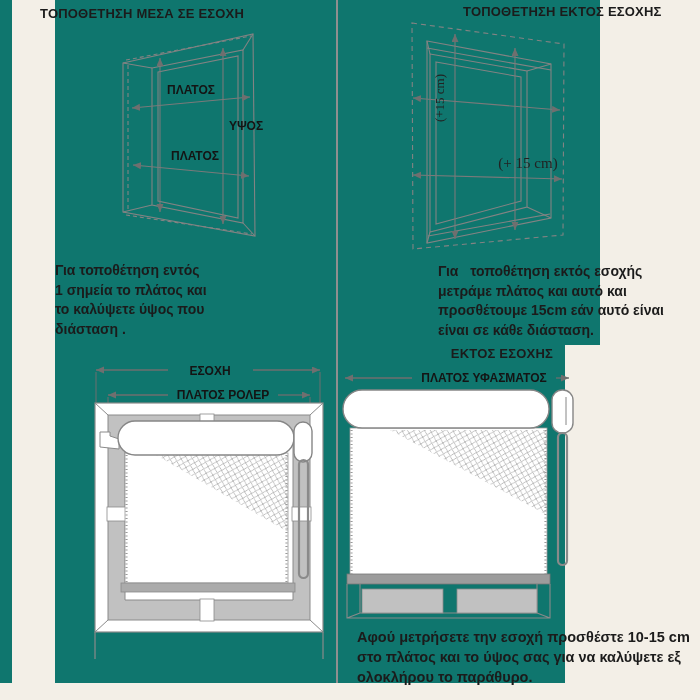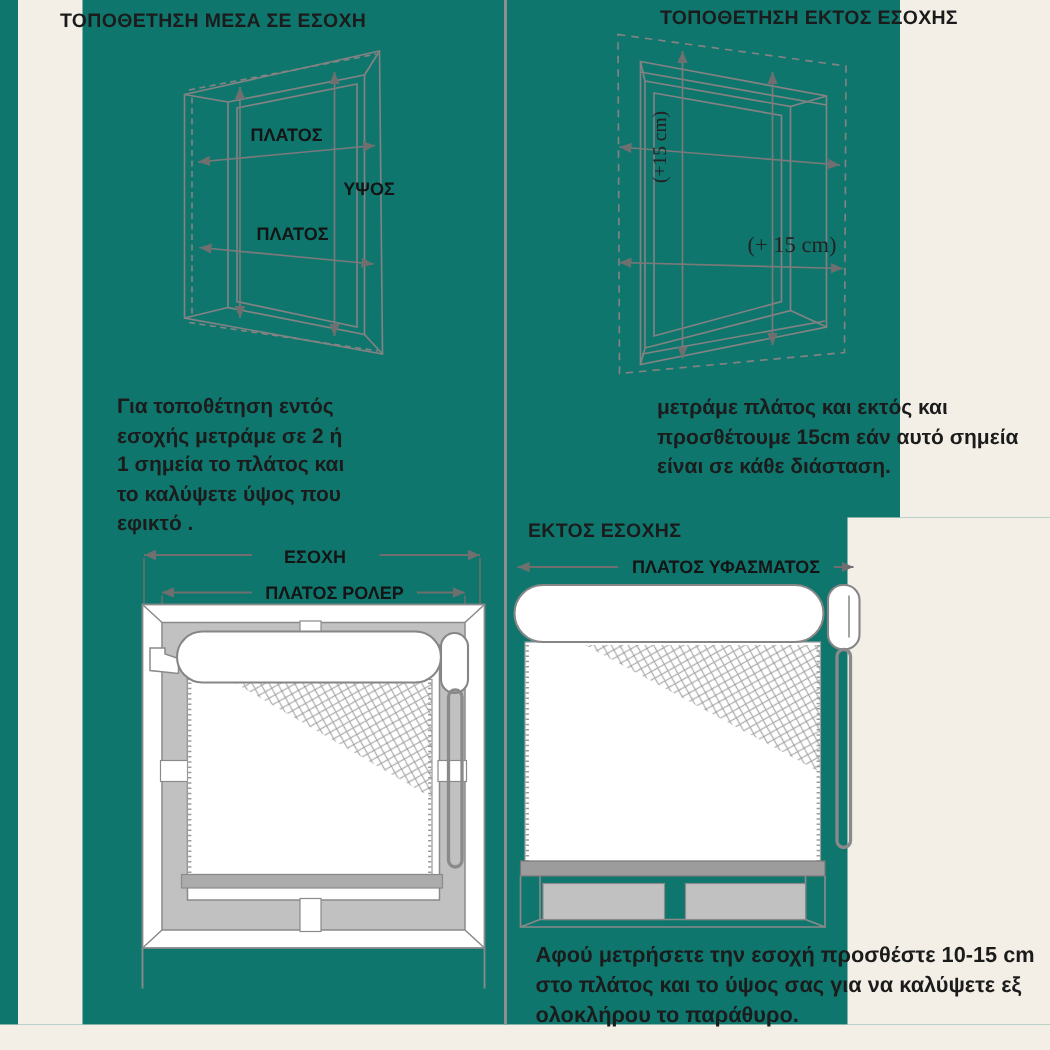--- a/index.html
+++ b/index.html
@@ -49,29 +49,28 @@
       <line x1="65" y1="30" x2="65" y2="184" marker-start="url(#m1)" marker-end="url(#m1)"></line>
       <line x1="128" y1="20" x2="128" y2="196" marker-start="url(#m1)" marker-end="url(#m1)"></line>
       <line x1="37" y1="80" x2="155" y2="69" marker-start="url(#m1)" marker-end="url(#m1)"></line>
       <line x1="38" y1="137" x2="154" y2="148" marker-start="url(#m1)" marker-end="url(#m1)"></line>
     </g>
     <text class="dim" x="96" y="66" text-anchor="middle">ΠΛΑΤΟΣ</text>
     <text class="dim" x="100" y="132" text-anchor="middle">ΠΛΑΤΟΣ</text>
     <text class="dim" x="151" y="102" text-anchor="middle">ΥΨΟΣ</text>
   </svg>
 
-  <div class="abs caption" style="left:55px;top:261px;width:200px;padding-left:23px;">
+  <div class="abs caption" style="left:55px;top:261px;width:200px;">
     <div class="cap-line">Για τοποθέτηση εντός</div>
-    <div class="cap-line">εσοχής μετράμε σε 2 ή</div>
     <div class="cap-line">1 σημεία το πλάτος και</div>
     <div class="cap-line">το καλύψετε ύψος που</div>
-    <div class="cap-line">εφικτό .</div>
+    <div class="cap-line">διάσταση .</div>
   </div>
 
-  <div class="abs title" style="left:440px;top:4px;">ΤΟΠΟΘΕΤΗΣΗ ΕΚΤΟΣ ΕΣΟΧΗΣ</div>
+  <div class="abs title" style="left:463px;top:4px;">ΤΟΠΟΘΕΤΗΣΗ ΕΚΤΟΣ ΕΣΟΧΗΣ</div>
 
   <svg style="left:400px;top:18px;" width="180" height="245" viewBox="0 0 180 245">
     <defs>
       <marker id="m2" markerWidth="10" markerHeight="8" refX="8" refY="3.5" orient="auto-start-reverse" markerUnits="userSpaceOnUse">
         <path d="M0,0 L8,3.5 L0,7 Z" fill="#6f6f6f"></path>
       </marker>
     </defs>
     <g stroke="#838383" stroke-width="1.1" fill="none">
       <path d="M12,5 L164,26 L163,217 L13,231 Z" stroke-dasharray="5 4"></path>
       <path d="M27,23 L151,46 L151,200 L27,225 Z"></path>
@@ -85,22 +84,23 @@
       <line x1="55" y1="16" x2="55" y2="221" marker-start="url(#m2)" marker-end="url(#m2)"></line>
       <line x1="115" y1="30" x2="115" y2="212" marker-start="url(#m2)" marker-end="url(#m2)"></line>
       <line x1="13" y1="80" x2="160" y2="92" marker-start="url(#m2)" marker-end="url(#m2)"></line>
       <line x1="13" y1="157" x2="162" y2="161" marker-start="url(#m2)" marker-end="url(#m2)"></line>
     </g>
     <text class="dimserif" font-size="13" x="44" y="80" text-anchor="middle" transform="rotate(-90 44 80)">(+15 cm)</text>
     <text class="dimserif" font-size="15" x="128" y="150" text-anchor="middle">(+ 15 cm)</text>
   </svg>
 
   <div class="abs caption" style="left:438px;top:262px;width:230px;font-size:14px;">
-    <div class="cap-line">μετράμε πλάτος και εκτός και</div>
-    <div class="cap-line">προσθέτουμε 15cm εάν αυτό σημεία</div>
+    <div class="cap-line">Για   τοποθέτηση εκτός εσοχής</div>
+    <div class="cap-line">μετράμε πλάτος και αυτό και</div>
+    <div class="cap-line">προσθέτουμε 15cm εάν αυτό είναι</div>
     <div class="cap-line">είναι σε κάθε διάσταση.</div>
   </div>
 
   <svg style="left:88px;top:352px;" width="245" height="312" viewBox="0 0 245 312">
     <defs>
       <marker id="m3" markerWidth="10" markerHeight="8" refX="8" refY="3.5" orient="auto-start-reverse" markerUnits="userSpaceOnUse">
         <path d="M0,0 L8,3.5 L0,7 Z" fill="#6f6f6f"></path>
       </marker>
       <pattern id="mesh3" width="7" height="7" patternUnits="userSpaceOnUse" patternTransform="rotate(16)">
         <path d="M0,0 L7,7 M7,0 L0,7" stroke="#9f9f9f" stroke-width="0.7" fill="none"></path>
@@ -141,21 +141,21 @@
     </g>
 
     <g>
       <polygon points="12,80 22,80 22,84 31,87 31,97 12,95" fill="#ffffff" stroke="#8a8a8a" stroke-width="1"></polygon>
       <rect x="30" y="69" width="176" height="34" rx="17" fill="#ffffff" stroke="#868686" stroke-width="1.4"></rect>
       <rect x="206" y="70" width="18" height="40" rx="9" fill="#ffffff" stroke="#868686" stroke-width="1.4"></rect>
       <rect x="211" y="108" width="9" height="118" rx="4.5" fill="none" stroke="#8a8a8a" stroke-width="2.2"></rect>
     </g>
   </svg>
 
-  <div class="abs title" style="left:352px;top:346px;width:236px;text-align:left;">ΕΚΤΟΣ ΕΣΟΧΗΣ</div>
+  <div class="abs title" style="left:317px;top:346px;width:236px;text-align:right;">ΕΚΤΟΣ ΕΣΟΧΗΣ</div>
 
   <svg style="left:342px;top:363px;" width="240" height="258" viewBox="0 0 240 258">
     <defs>
       <marker id="m4" markerWidth="10" markerHeight="8" refX="8" refY="3.5" orient="auto-start-reverse" markerUnits="userSpaceOnUse">
         <path d="M0,0 L8,3.5 L0,7 Z" fill="#6f6f6f"></path>
       </marker>
       <pattern id="mesh4" width="7" height="7" patternUnits="userSpaceOnUse" patternTransform="rotate(16)">
         <path d="M0,0 L7,7 M7,0 L0,7" stroke="#9f9f9f" stroke-width="0.7" fill="none"></path>
       </pattern>
     </defs>

